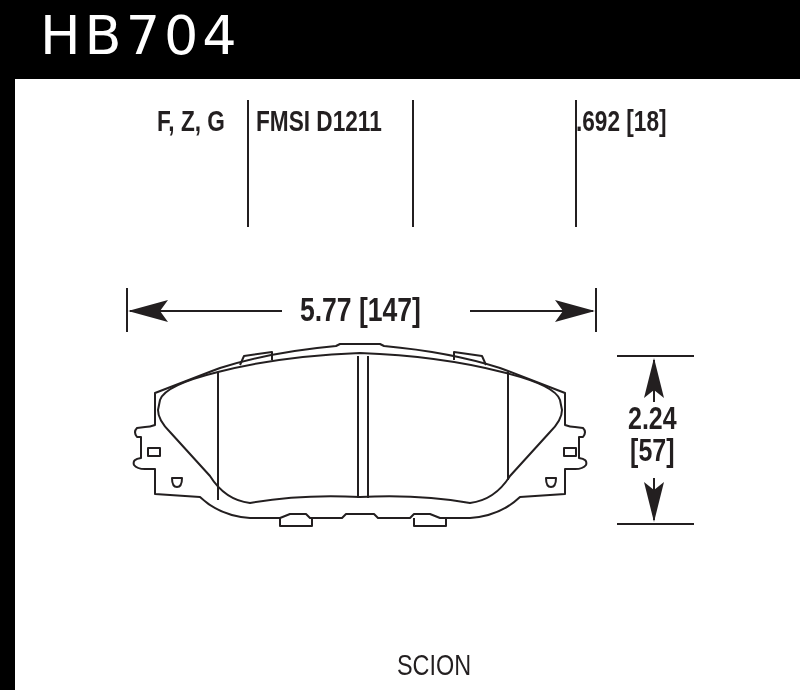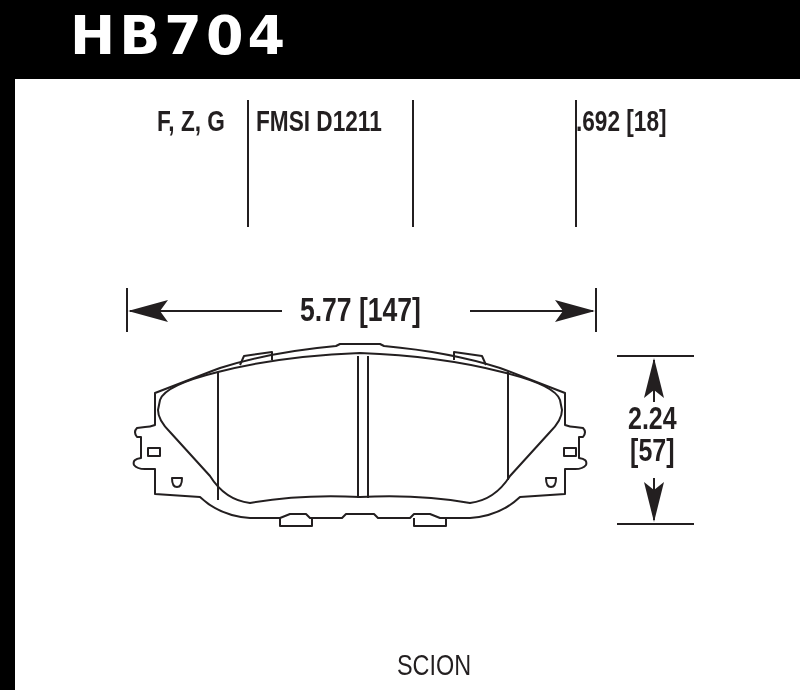--- a/index.html
+++ b/index.html
@@ -11,24 +11,23 @@
     .topbar {
       position: absolute; left: 0; top: 0; width: 800px; height: 79px;
       background: #000000;
     }
     .leftbar {
       position: absolute; left: 0; top: 79px; width: 15px; height: 611px;
       background: #000000;
     }
     .part-number {
       position: absolute; left: 40px; top: 4px;
-      color: #ffffff; font-weight: bold; font-size: 54px; letter-spacing: 4px;
+      color: #ffffff; font-weight: normal; font-size: 54px; letter-spacing: 4px;
       font-family: "DejaVu Sans", sans-serif;
       line-height: 64px;
-      margin-left: 30px;
     }
     .label {
       position: absolute; color: #231f20; font-weight: bold;
       font-family: "Liberation Sans", sans-serif;
       transform: scaleX(0.78); transform-origin: left top;
       white-space: nowrap;
     }
     .compounds { left: 157px; top: 105px; font-size: 29px; }
     .fmsi { left: 256px; top: 105px; font-size: 29px; }
     .thickness { left: 576px; top: 105px; font-size: 29px; }

